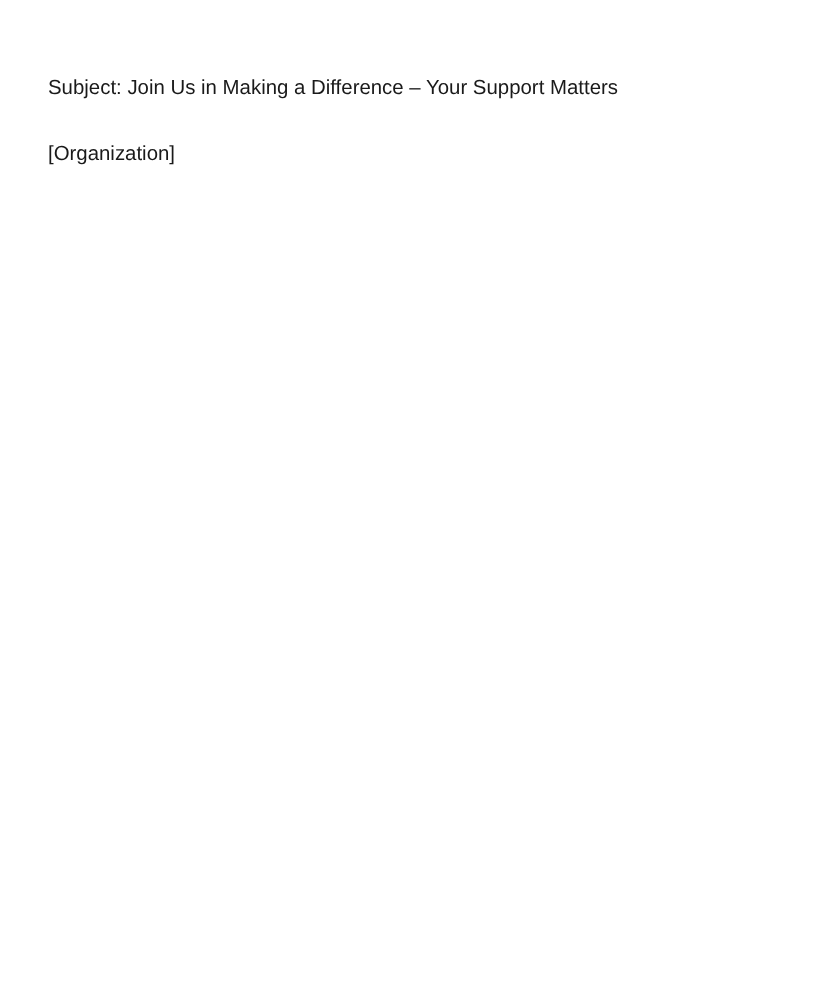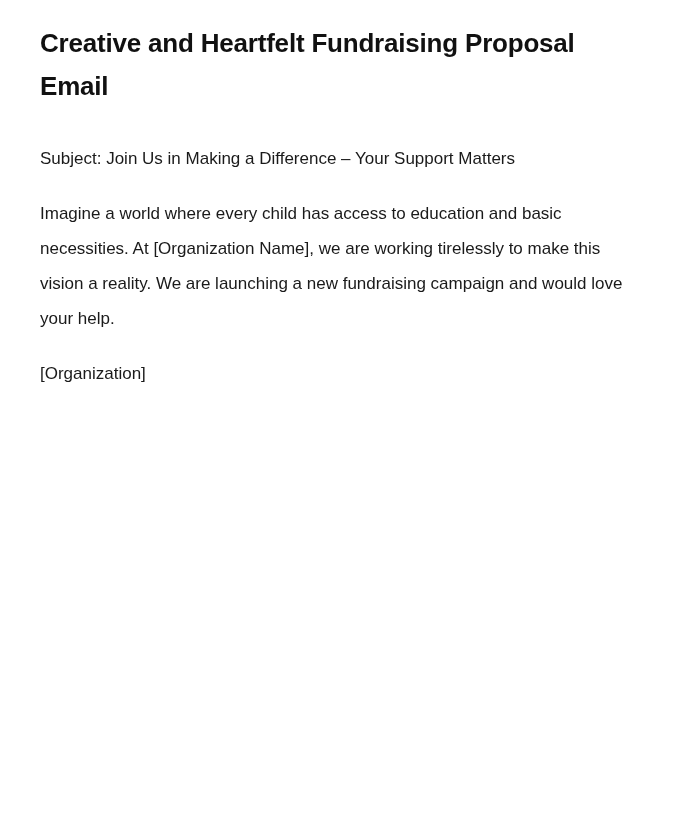--- a/index.html
+++ b/index.html
@@ -51,28 +51,26 @@
   }
   .short {
     max-width: 602px;
   }
 </style>
 </head>
 <body>
 
 <div class="page">
 
-  <h1 class="article-title">Creative and Heartfelt Fundraising Proposal Email</h1>
 
   <div class="body-block">
 
     <p class="para">Subject: Join Us in Making a Difference – Your Support Matters</p>
 
 
-    <p class="para">Imagine a world where every child has access to education and basic necessities. At [Organization Name], we are working tirelessly to make this vision a reality. We are launching a new fundraising campaign and would love your help.</p>
 
 
 
 
 
     <p class="para short last">[Organization]</p>
 
   </div>
 </div>
 

